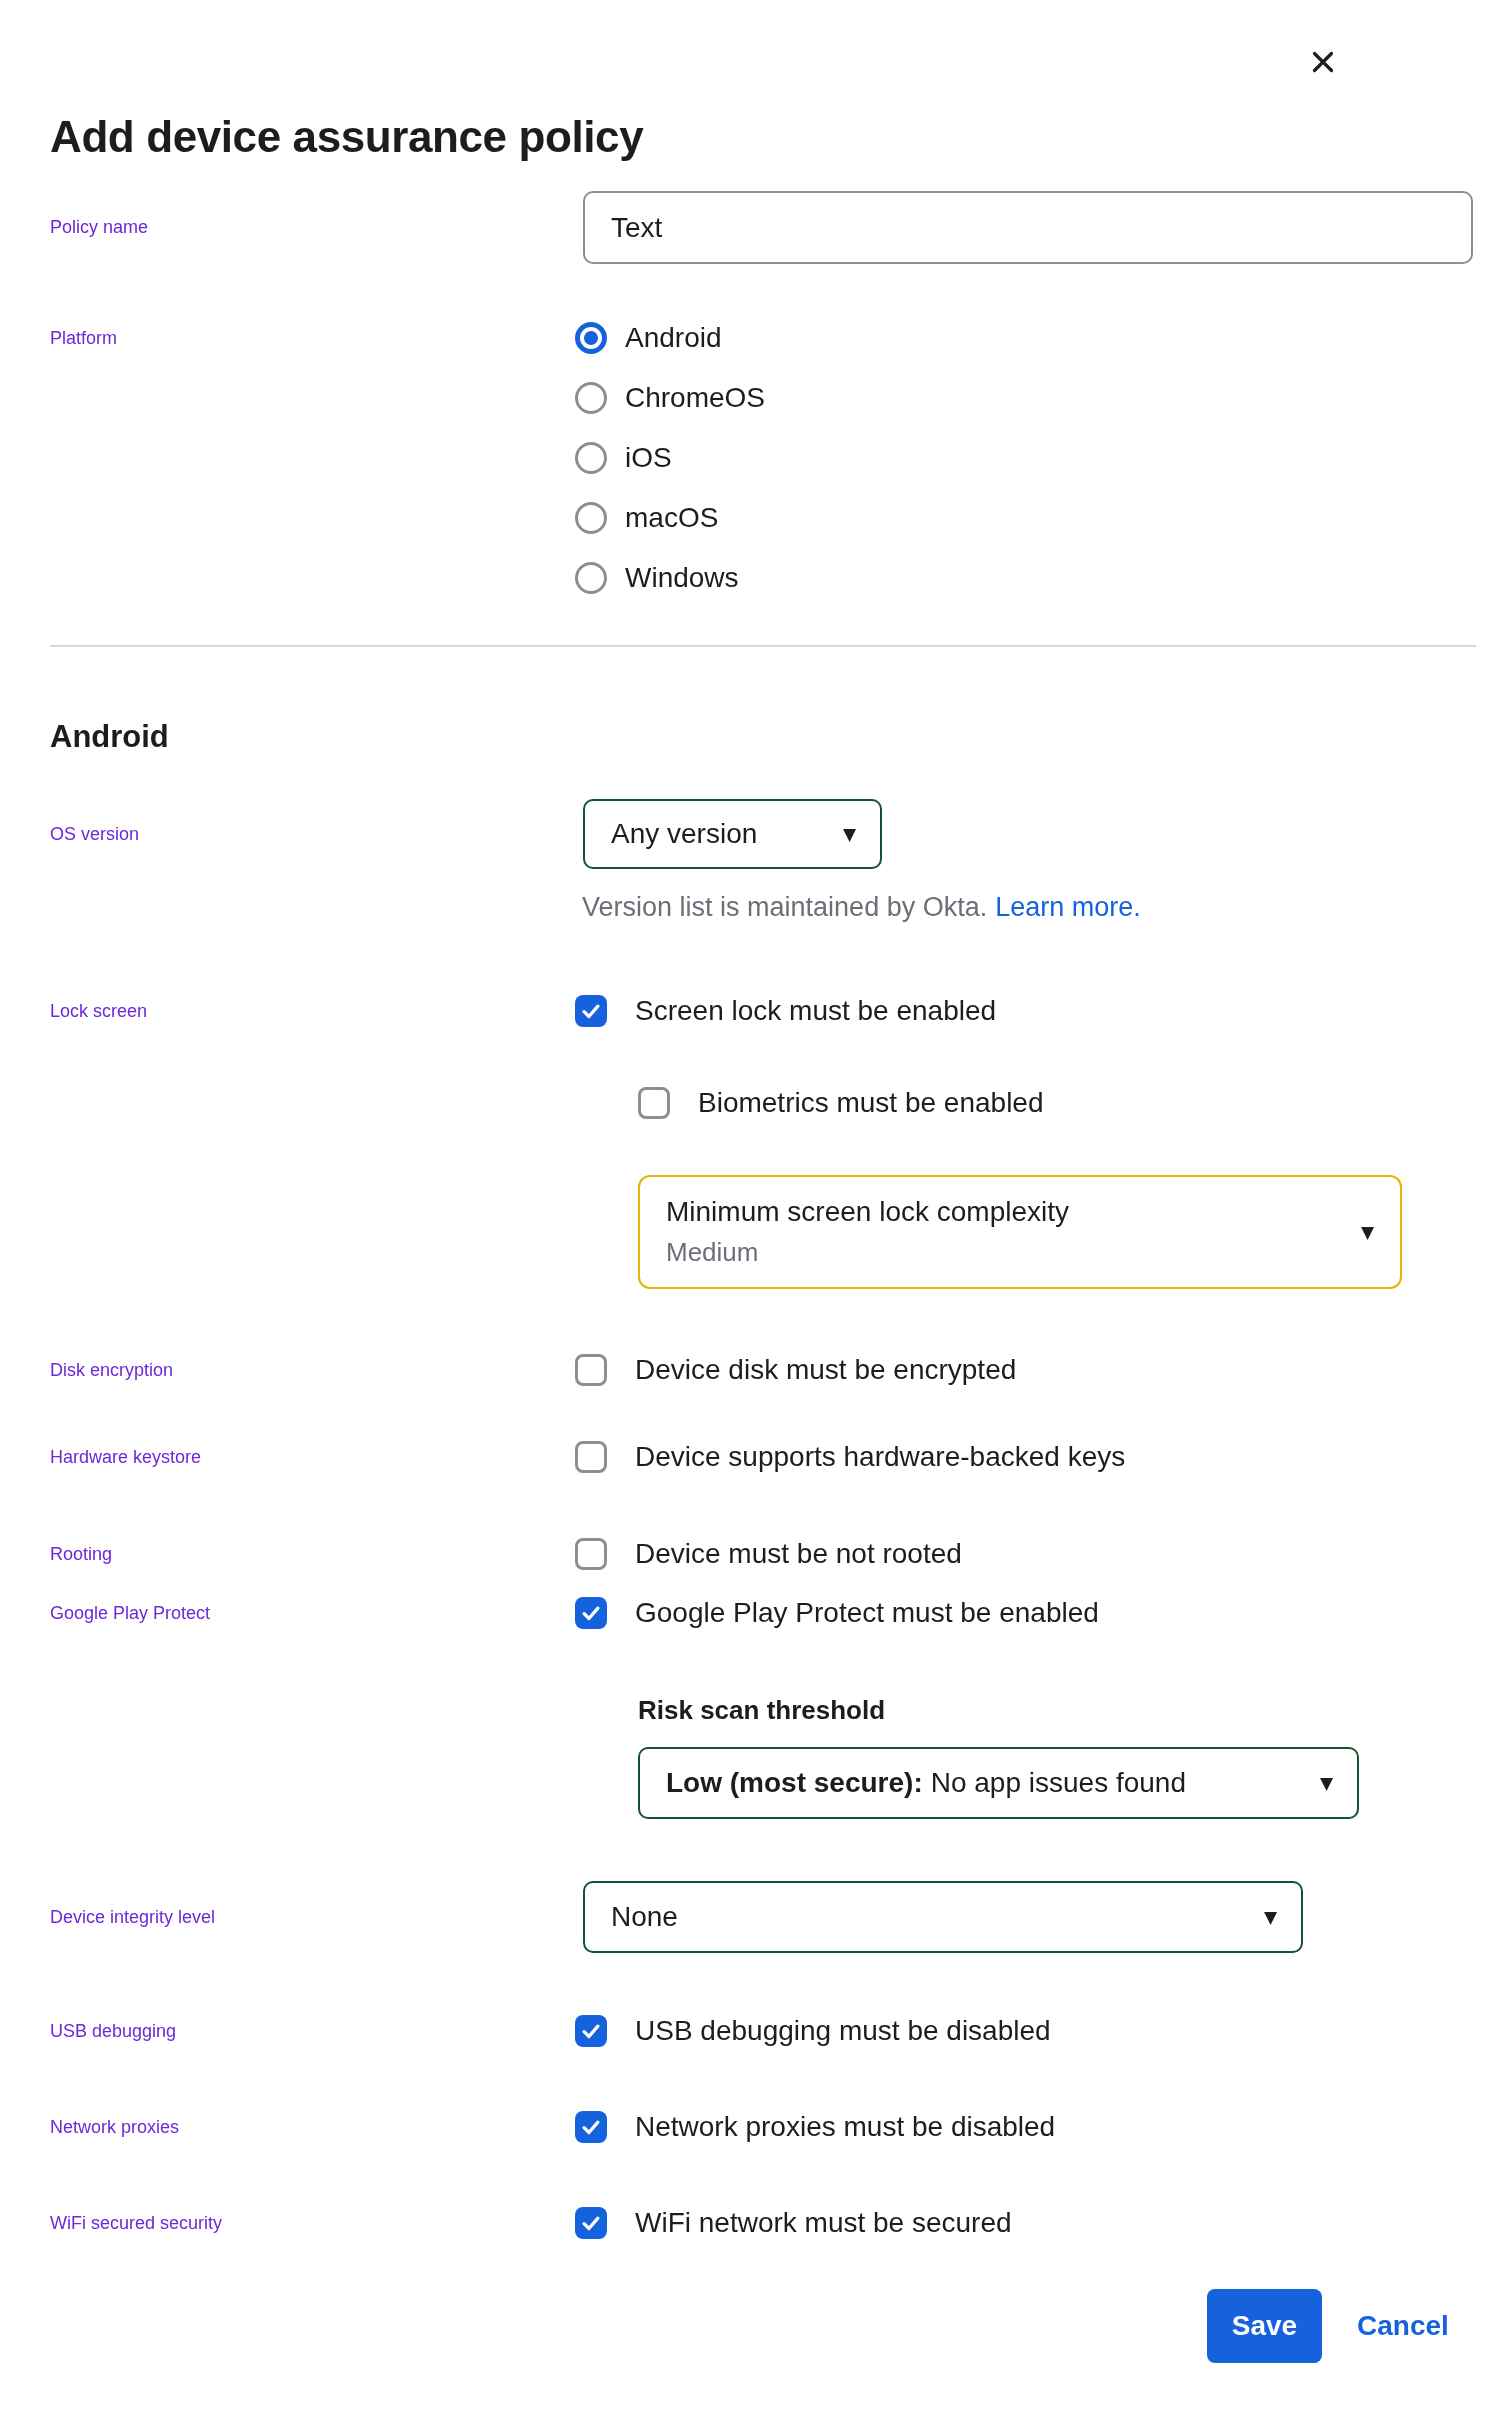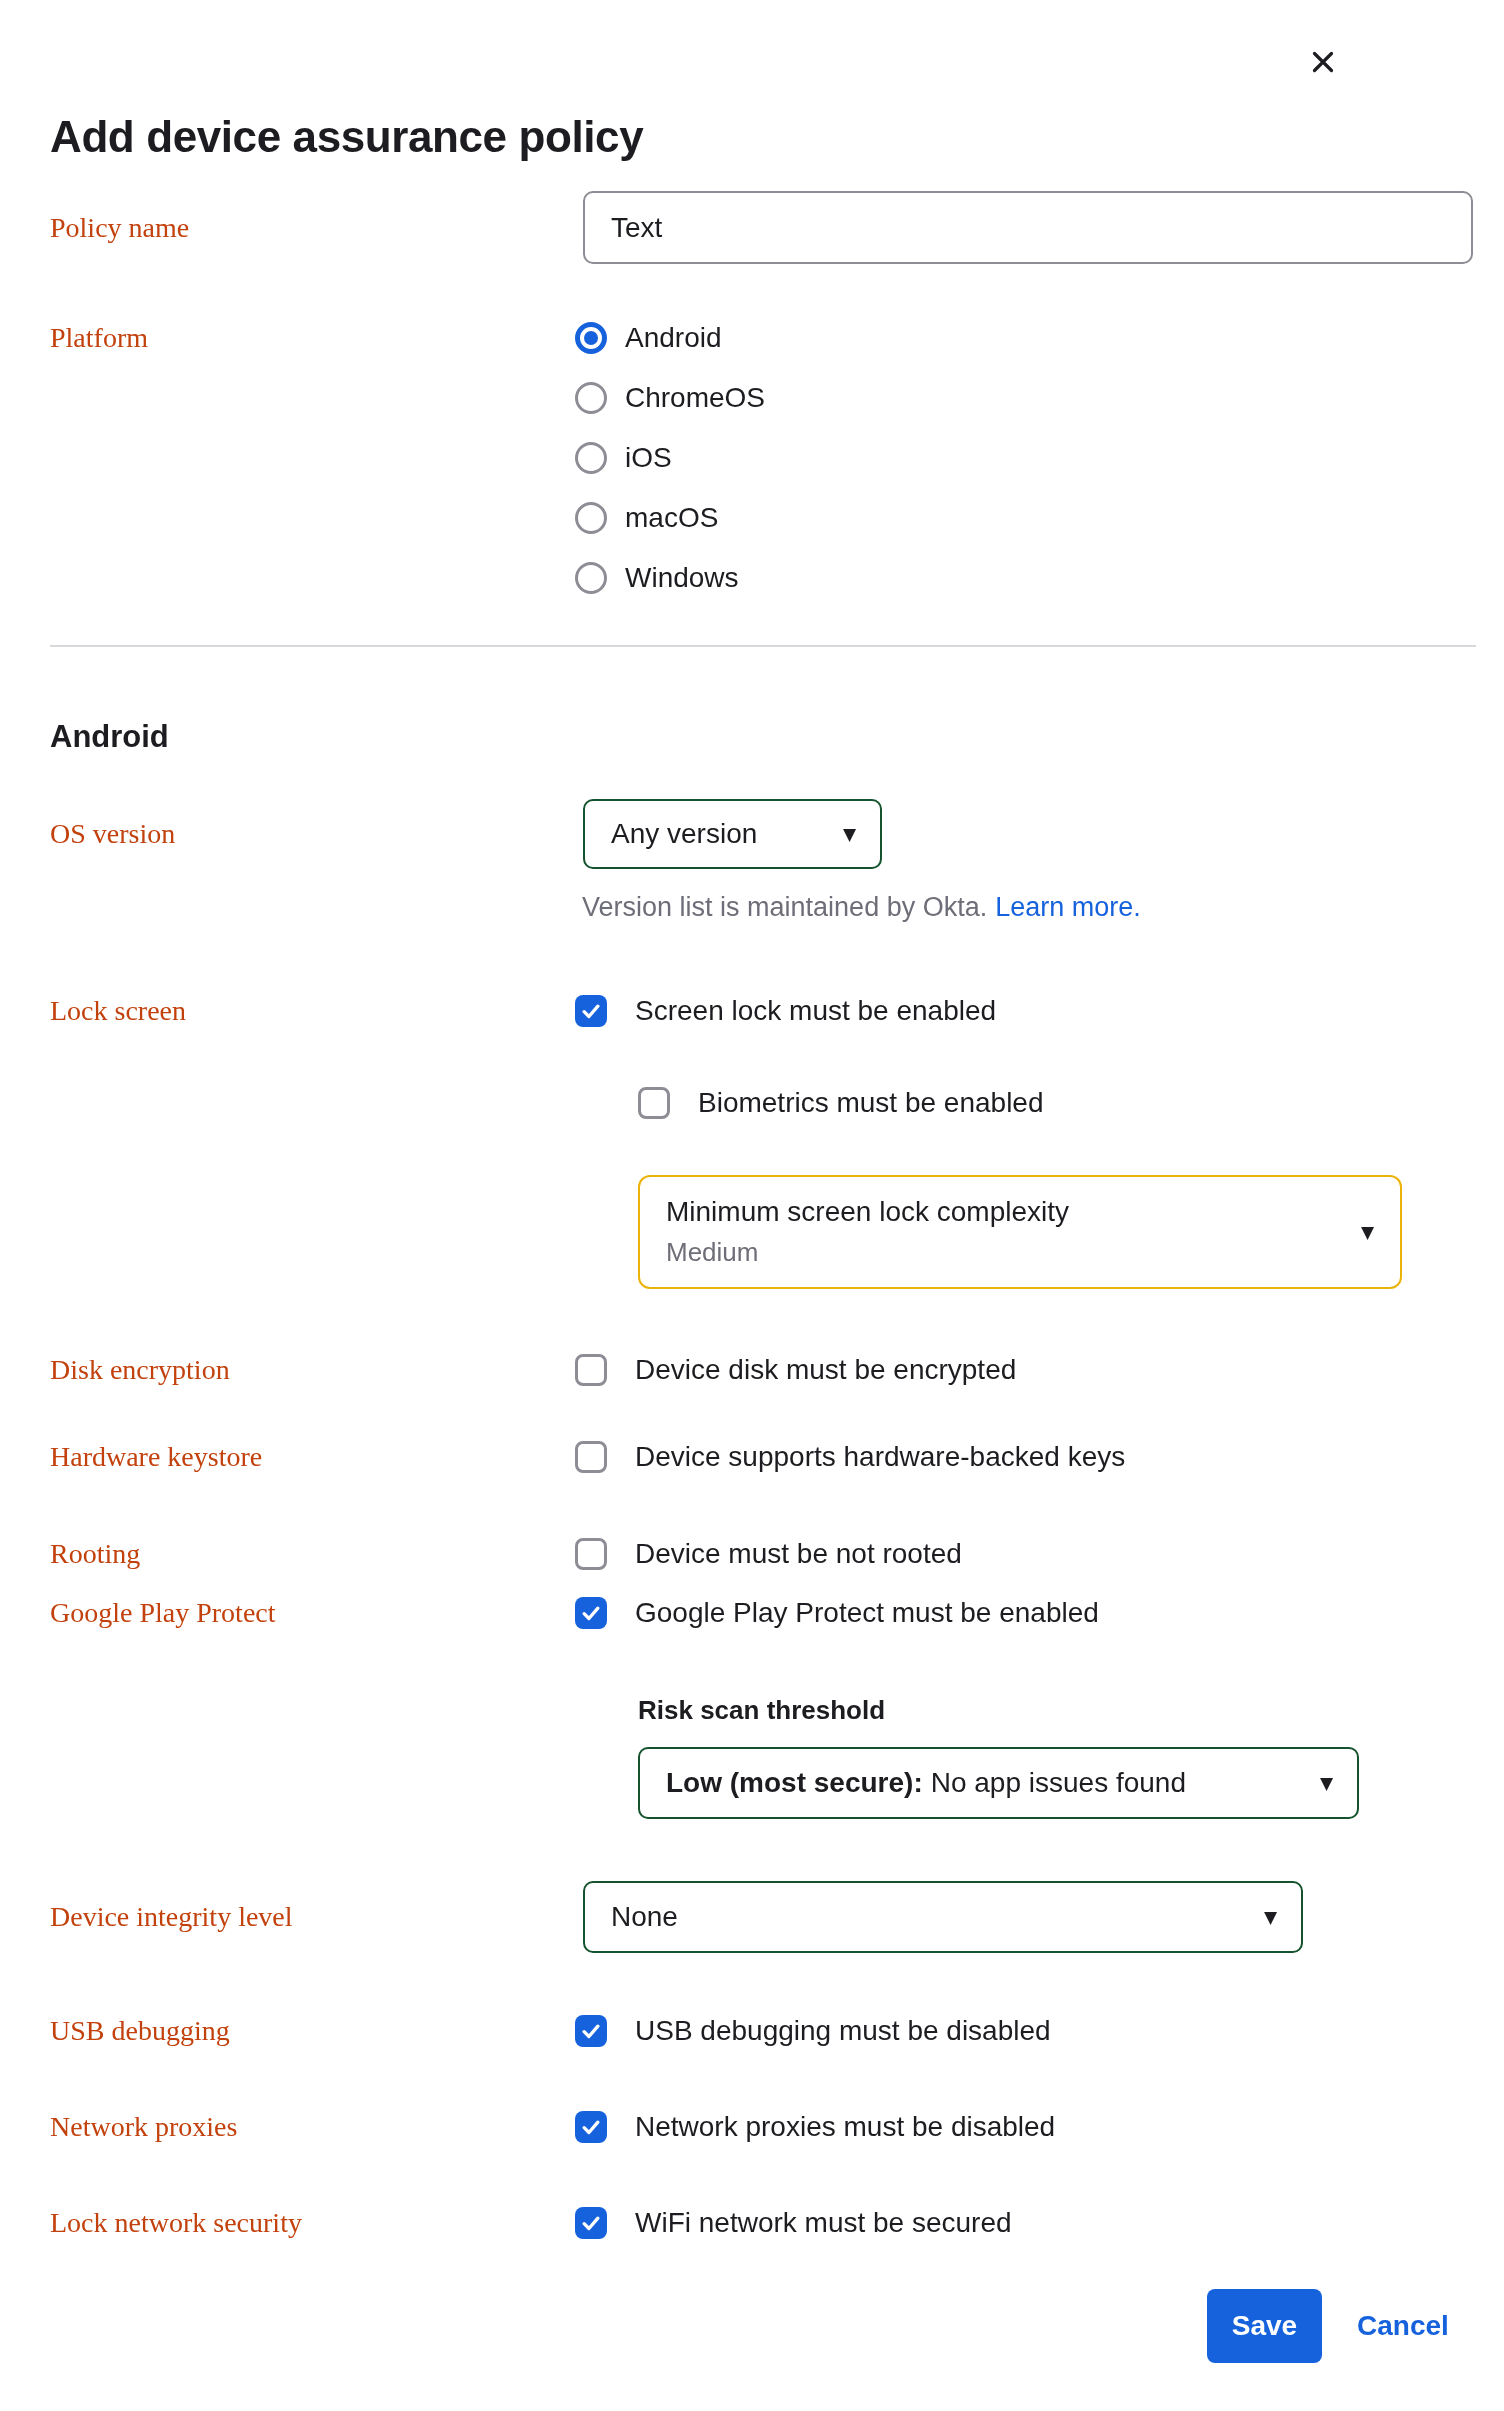--- a/index.html
+++ b/index.html
@@ -3,21 +3,21 @@
 <meta charset="utf-8">
 <style>
   html,body{margin:0;padding:0;background:#ffffff;}
   body{width:1505px;height:2412px;font-family:"Liberation Sans",sans-serif;color:#1d1d21;overflow:hidden;}
   .dialog{position:relative;width:1505px;height:2412px;background:#fff;}
 
   .title{position:absolute;left:50px;top:83px;font-size:44px;font-weight:700;letter-spacing:-0.4px;color:#1d1d21;}
   .close-btn{position:absolute;left:1301px;top:40px;width:44px;height:44px;background:transparent;border:none;cursor:pointer;display:flex;align-items:center;justify-content:center;padding:0;}
 
   .row{position:absolute;left:50px;display:flex;align-items:center;}
-  .field-label{flex:0 0 525px;width:525px;font-size:28px;color:#c2410c;font-family:Liberation Serif, serif;}
+  .field-label{flex:0 0 525px;width:525px;font-size:18px;color:#6d28d9;}
   .control{display:flex;align-items:center;}
 
   .text-input{width:890px;height:73px;margin-left:8px;border:2px solid #8d8d95;border-radius:10px;
     font-size:28px;color:#1d1d21;padding:0 26px;box-sizing:border-box;font-family:inherit;background:#fff;}
 
   .radio-group{display:flex;flex-direction:column;gap:26px;}
   .radio-option{display:flex;align-items:center;gap:18px;height:34px;font-size:28px;cursor:pointer;}
   .radio{width:32px;height:32px;flex:0 0 32px;border-radius:50%;border:3px solid #8d8d95;box-sizing:border-box;background:#fff;}
   .radio.selected{border:5px solid #1662dd;position:relative;}
   .radio.selected::after{content:"";position:absolute;left:50%;top:50%;width:14px;height:14px;margin:-7px 0 0 -7px;border-radius:50%;background:#1662dd;}
@@ -208,21 +208,21 @@
       <span class="checkbox checked">
         <svg width="22" height="22" viewBox="0 0 16 16">
           <path d="M3 8.5 L6.5 12 L13 4.5" fill="none" stroke="#fff" stroke-width="2.4" stroke-linecap="round" stroke-linejoin="round"></path>
         </svg>
       </span>
       <span class="cb-text">Network proxies must be disabled</span>
     </div>
   </div>
 
   <div class="row" style="top:2207px;height:32px;">
-    <div class="field-label">Lock network security</div>
+    <div class="field-label">WiFi secured security</div>
     <div class="control">
       <span class="checkbox checked">
         <svg width="22" height="22" viewBox="0 0 16 16">
           <path d="M3 8.5 L6.5 12 L13 4.5" fill="none" stroke="#fff" stroke-width="2.4" stroke-linecap="round" stroke-linejoin="round"></path>
         </svg>
       </span>
       <span class="cb-text">WiFi network must be secured</span>
     </div>
   </div>
 

